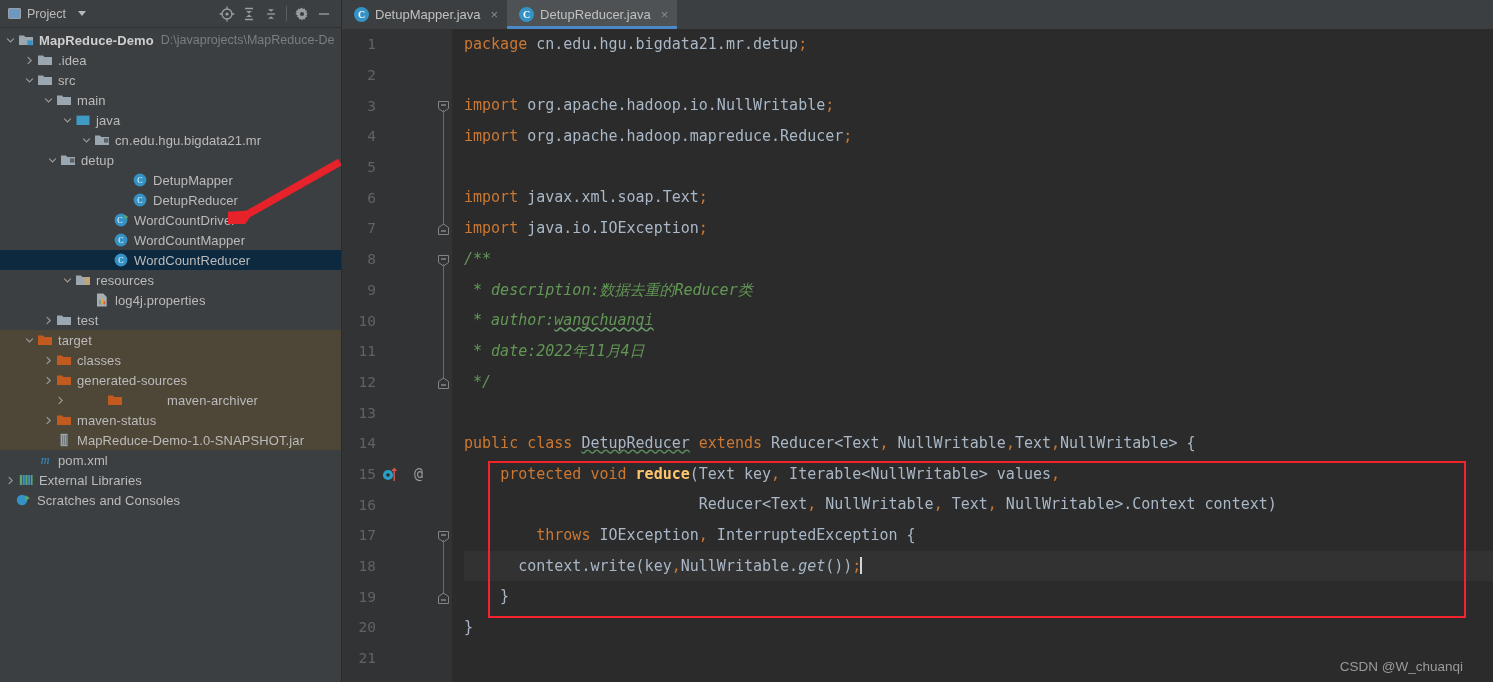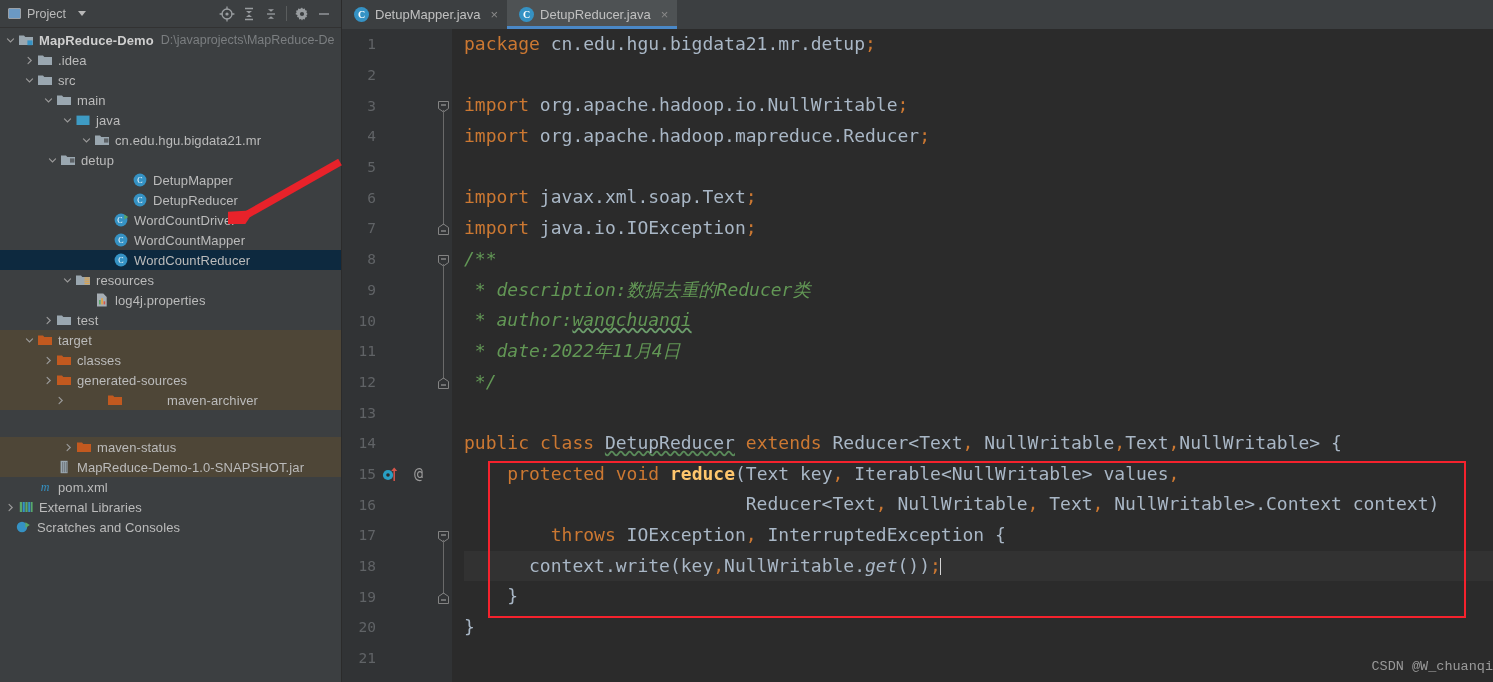--- a/index.html
+++ b/index.html
@@ -145,21 +145,21 @@
     position: absolute; left: 2px; width: 13px; height: 13px;
   }
   .foldline {
     position: absolute; left: 8px; width: 1px; background: #6a6a6a;
   }
 
   #code {
     flex: 1; position: relative;
     background: #2b2b2b;
     font-family: "DejaVu Sans Mono", monospace;
-    font-size: 18px;
+    font-size: 15px;
     padding-left: 12px;
     overflow: hidden;
   }
   .cl {
     height: 30.7px; line-height: 30.7px;
     white-space: pre; color: #a9b7c6;
   }
   .cl.caretline { background: #323232; }
   .kw { color: #cc7832; }
   .mth { color: #ffc66d; font-weight: bold; }
@@ -176,23 +176,23 @@
 
   
   #redbox {
     position: absolute; border: 2px solid #f5222d;
     pointer-events: none; z-index: 30;
   }
   
   #arrow { position: absolute; z-index: 40; pointer-events: none; }
 
   #watermark {
-    position: absolute; right: 0; bottom: 8px;
+    position: absolute; right: 30px; bottom: 8px;
     color: #9a9a9a; font-size: 13.5px; z-index: 25;
-    font-family: Liberation Mono, monospace;
+    font-family: Liberation Sans, sans-serif;
   }
   #top-right-strip {
     position: absolute; top: 0; right: 0; width: 52px; height: 29px;
     background: #3c3f41;
   }
 </style>
 </head>
 <body>
 
 <div id="app">
@@ -476,21 +476,21 @@
               <path d="M3.4 1.6L6.9 5 3.4 8.4" fill="none" stroke="#9a9a9a" stroke-width="1.3" stroke-linecap="round"></path>
             </svg>
           </span>
           <span class="ico">
             <svg width="16" height="16" viewBox="0 0 16 16">
               <path d="M1 3.4h5l1.3 1.5H15v8.2H1z" fill="#c2591f"></path>
             </svg>
           </span>
           <span class="lbl">maven-archiver</span>
         </div>
-        <div class="row excluded" style="padding-left: 62px; margin-top: 27px;">
+        <div class="row excluded" style="padding-left: 42px;">
           <span class="arrow">
             <svg width="9" height="9" viewBox="0 0 10 10">
               <path d="M3.4 1.6L6.9 5 3.4 8.4" fill="none" stroke="#9a9a9a" stroke-width="1.3" stroke-linecap="round"></path>
             </svg>
           </span>
           <span class="ico">
             <svg width="16" height="16" viewBox="0 0 16 16">
               <path d="M1 3.4h5l1.3 1.5H15v8.2H1z" fill="#c2591f"></path>
             </svg>
           </span>

